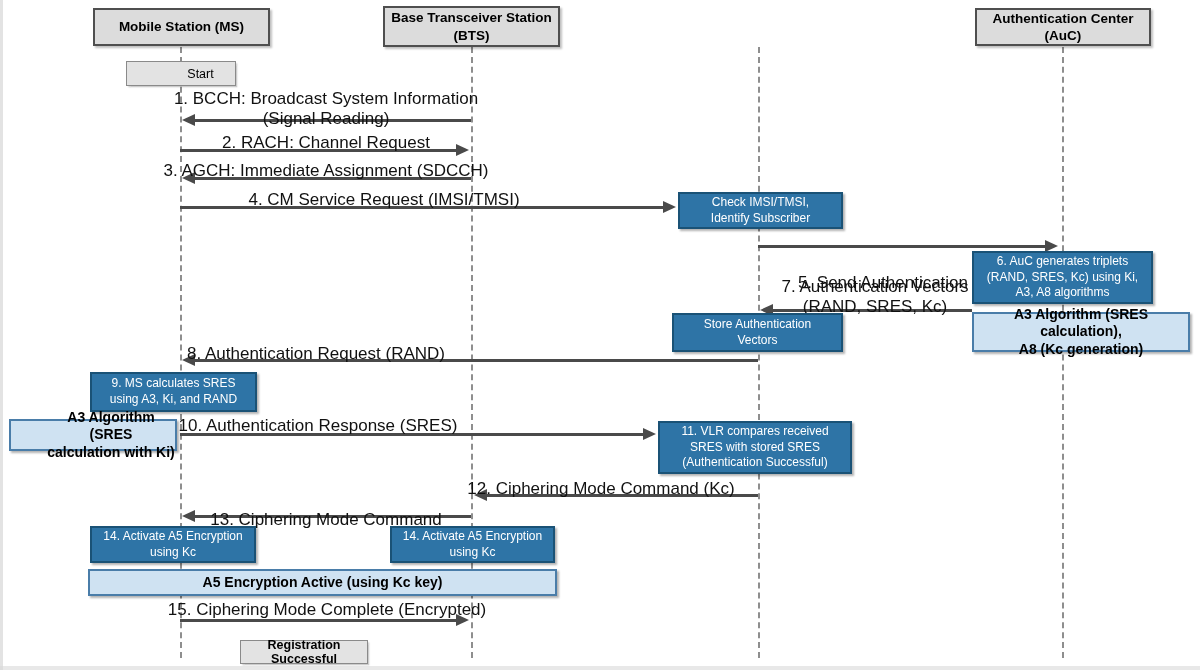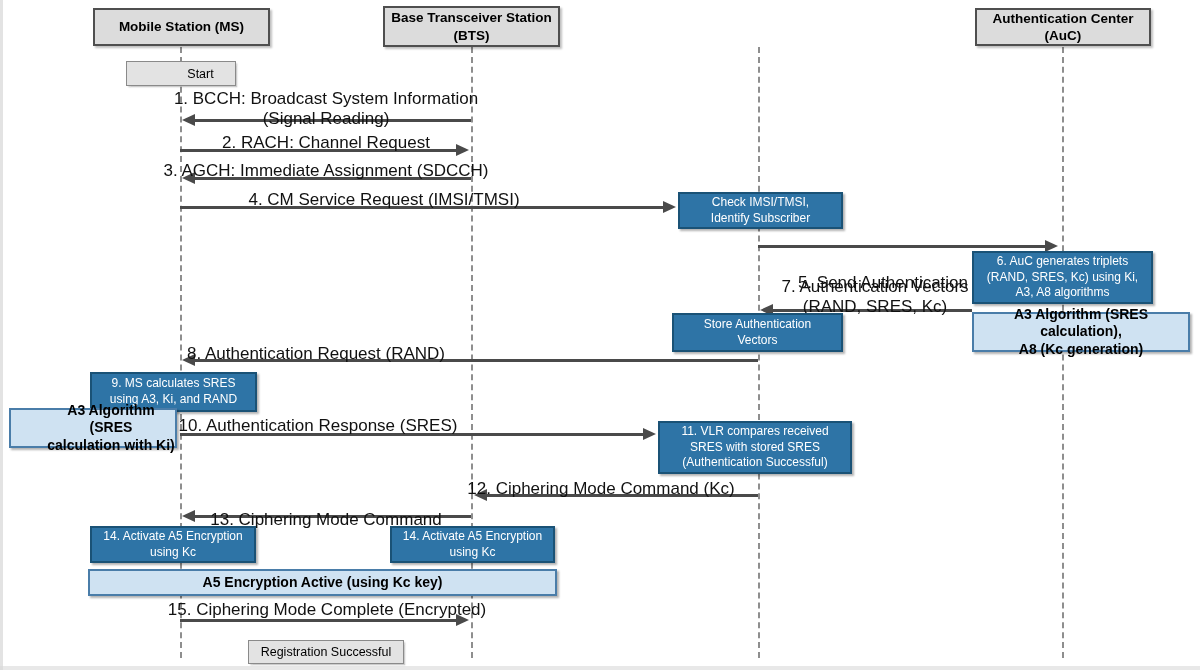--- a/index.html
+++ b/index.html
@@ -94,23 +94,23 @@
 using A3, Ki, and RAND</div>
     <div class="action-box" style="left: 658px; top: 421px; width: 194px; height: 53px;">11. VLR compares received
 SRES with stored SRES
 (Authentication Successful)</div>
     <div class="action-box" style="left: 90px; top: 526px; width: 166px; height: 37px;">14. Activate A5 Encryption
 using Kc</div>
     <div class="action-box" style="left: 390px; top: 526px; width: 165px; height: 37px;">14. Activate A5 Encryption
 using Kc</div>
     <div class="note-box" style="left: 972px; top: 312px; width: 218px; height: 40px;">A3 Algorithm (SRES calculation),
 A8 (Kc generation)</div>
-    <div class="note-box" style="left: 9px; top: 408px; width: 168px; height: 40px; padding-left: 36px;">A3 Algorithm (SRES
+    <div class="note-box" style="left: 9px; top: 419px; width: 168px; height: 32px; padding-left: 36px;">A3 Algorithm (SRES
 calculation with Ki)</div>
     <div class="note-box" style="left: 88px; top: 569px; width: 469px; height: 27px;">A5 Encryption Active (using Kc key)</div>
     <div class="plain-box" style="left: 126px; top: 61px; width: 110px; height: 25px; padding-left: 39px;">Start</div>
-    <div class="plain-box" style="left: 248px; top: 640px; width: 156px; height: 24px;">Registration Successful</div>
+    <div class="plain-box" style="left: 240px; top: 640px; width: 128px; height: 24px; font-weight: bold;">Registration Successful</div>
     <div class="actor-box" style="left: 93px; top: 8px; width: 177px; height: 38px;">Mobile Station (MS)</div>
     <div class="actor-box" style="left: 383px; top: 6px; width: 177px; height: 41px;">Base Transceiver Station
 (BTS)</div>
     <div class="actor-box" style="left: 975px; top: 8px; width: 176px; height: 38px;">Authentication Center
 (AuC)</div>
   </div>
 
 </body></html>

